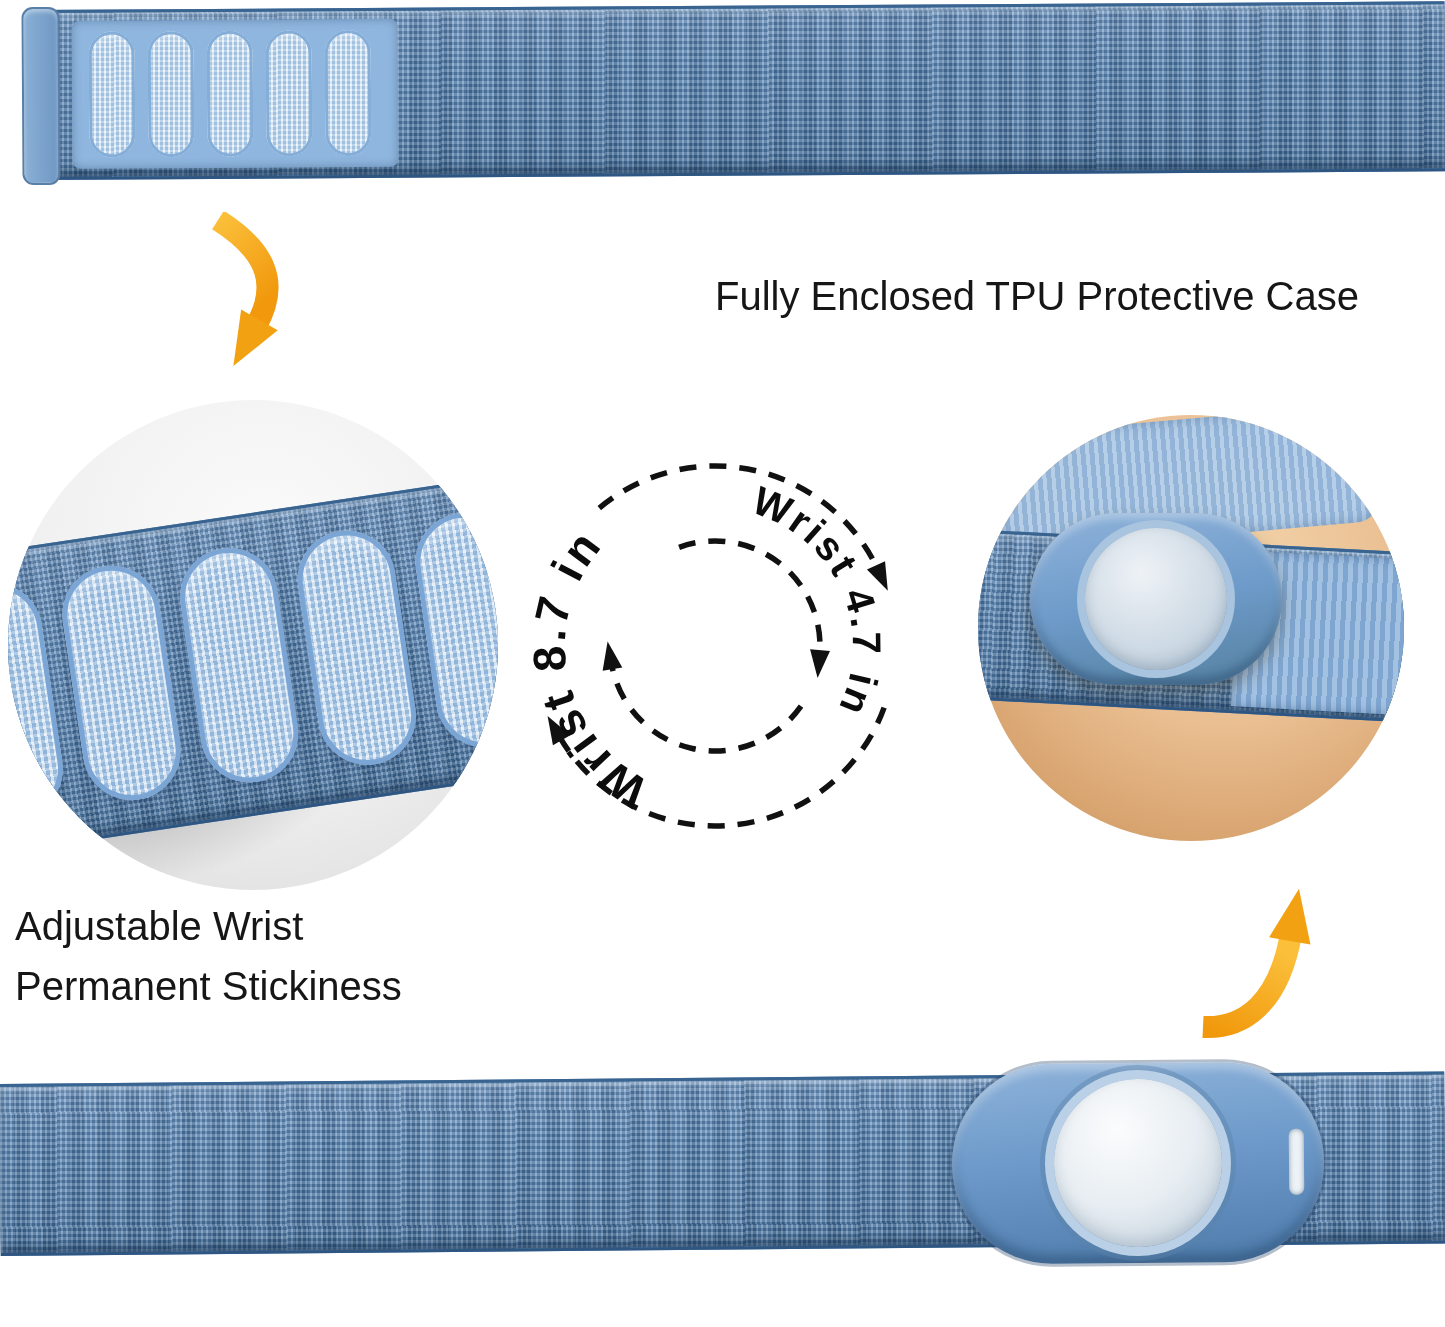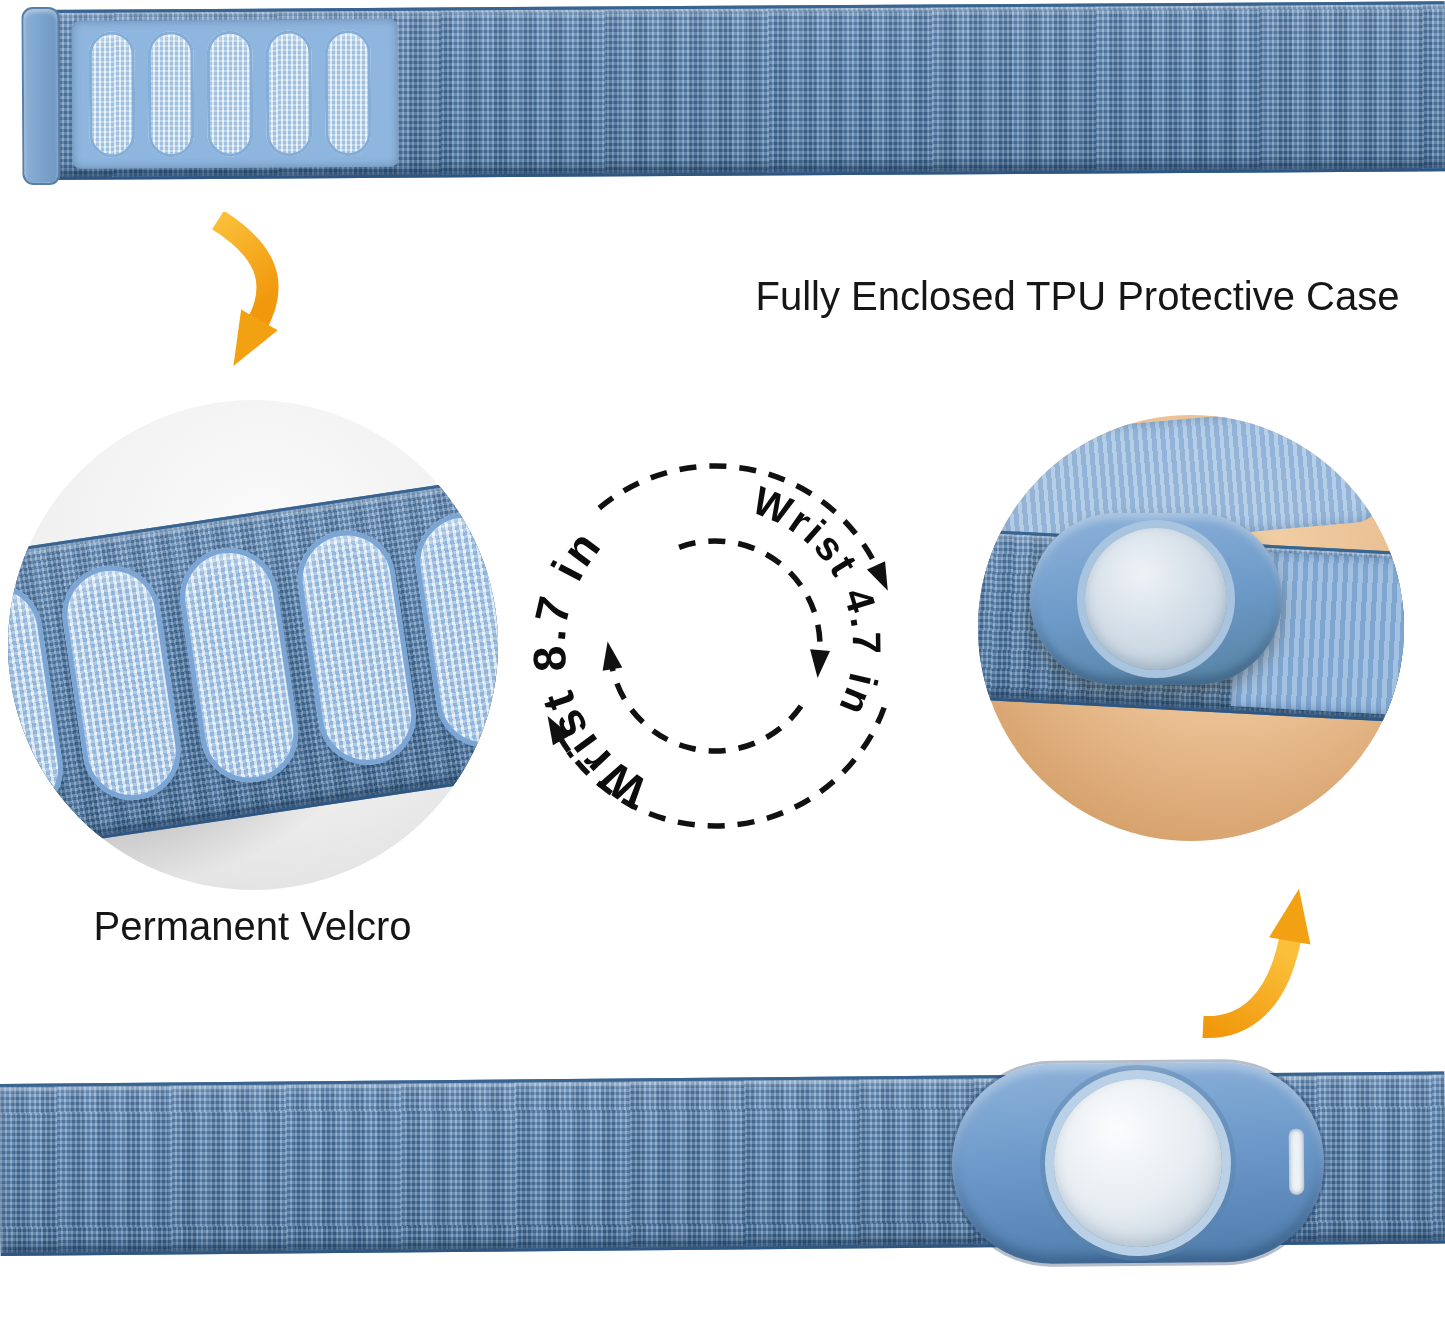--- a/index.html
+++ b/index.html
@@ -75,21 +75,21 @@
     background:repeating-linear-gradient(90deg,#a3c2e2 0 5px,#7fa6d0 5px 10px);
     box-shadow:inset 0 0 12px rgba(40,70,110,.4);}
   #wrist-case{position:absolute;left:52px;top:98px;width:252px;height:172px;border-radius:88px;
     background:linear-gradient(170deg,#8fb3da,#6e9bca 50%,#54809f);
     box-shadow:0 8px 16px rgba(70,55,30,.35), inset 0 5px 8px rgba(255,255,255,.35), inset 0 -7px 10px rgba(25,55,90,.4);}
   #wrist-dome{position:absolute;left:50%;top:50%;transform:translate(-50%,-50%);width:142px;height:142px;border-radius:50%;
     background:radial-gradient(circle at 40% 32%,#eef2f6,#cdd9e4 60%,#a9bccd);
     box-shadow:0 0 0 8px #a9c4de, inset 0 -5px 12px rgba(120,140,160,.4);}
 
   
-  .note{position:absolute;text-align:center;font-size:40px;line-height:1.5;color:#161616;}
+  .note{position:absolute;font-size:40px;line-height:1.5;color:#161616;}
   #case-note{left:715px;top:266px;width:725px;}
   #velcro-note{left:15px;top:896px;width:475px;}
 
   .dash{fill:none;stroke:#111;stroke-width:5.5;stroke-dasharray:17 13;}
   .wrist-text{font-family:"Liberation Sans",sans-serif;font-weight:bold;fill:#0c0c0c;letter-spacing:3px;}
   .abs{position:absolute;}
 </style>
 </head>
 <body>
 
@@ -159,21 +159,22 @@
     <div id="wrist-loop-fuzz"></div>
     <div id="wrist-band" class="weave">
       <div id="wrist-band-hook"></div>
     </div>
     <div id="wrist-case">
       <div id="wrist-dome"></div>
     </div>
   </div>
 
   <div class="note" id="velcro-note">
-    <div>Permanent Velcro</div>
+    <div>Adjustable Wrist</div>
+    <div>Permanent Stickiness</div>
   </div>
 
   <svg class="abs" style="left:1185px;top:872px" width="135" height="175" viewBox="0 0 135 175">
     <defs>
       <linearGradient id="og2" x1="0" y1="1" x2="0.5" y2="0">
         <stop offset="0" stop-color="#f1980c"></stop>
           <stop offset="1" stop-color="#fbbf3a"></stop>
       </linearGradient>
       <marker id="ahu" markerUnits="userSpaceOnUse" markerWidth="62" markerHeight="62" refX="10" refY="31" orient="auto">
         <path d="M3,10 L56,31 L3,52 Z" fill="#f2a112"></path>

